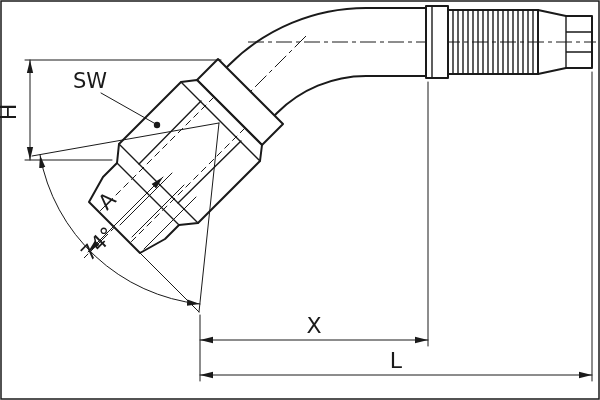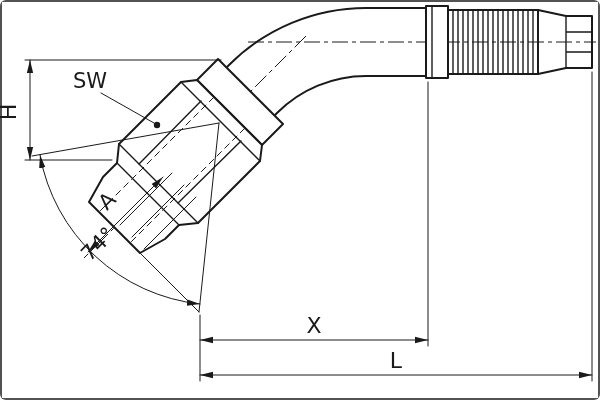--- a/index.html
+++ b/index.html
@@ -1,17 +1,17 @@
 <!DOCTYPE html>
 <html style="--line: #1a1a1a; --bg: #ffffff;"><head>
 <meta charset="utf-8">
 <style>
   html,body{margin:0;padding:0;background:#fff;}
   #stage{width:600px;height:400px;position:relative;background:var(--bg,#fff);overflow:hidden;
-         font-family:"DejaVu Sans",sans-serif;border-radius:6px;}
+         font-family:"DejaVu Sans",sans-serif;}
   svg{display:block;}
   .o  {stroke:var(--line,#1a1a1a);stroke-width:2;  fill:none;stroke-linejoin:round;stroke-linecap:round;}
   .of {stroke:var(--line,#1a1a1a);stroke-width:2;  fill:#fff;stroke-linejoin:round;}
   .m  {stroke:var(--line,#1a1a1a);stroke-width:1.4;fill:none;stroke-linecap:round;}
   .t  {stroke:var(--line,#1a1a1a);stroke-width:1;  fill:none;stroke-linecap:round;}
   .cl {stroke:var(--line,#1a1a1a);stroke-width:1;  fill:none;stroke-dasharray:16 4 4 4;}
   .hl {stroke:var(--line,#1a1a1a);stroke-width:1;  fill:none;stroke-dasharray:7 4;}
   text{fill:var(--line,#1a1a1a);font-family:"DejaVu Sans",sans-serif;}
   .dim{font-size:22px;}
   .dim2{font-size:21px;}

